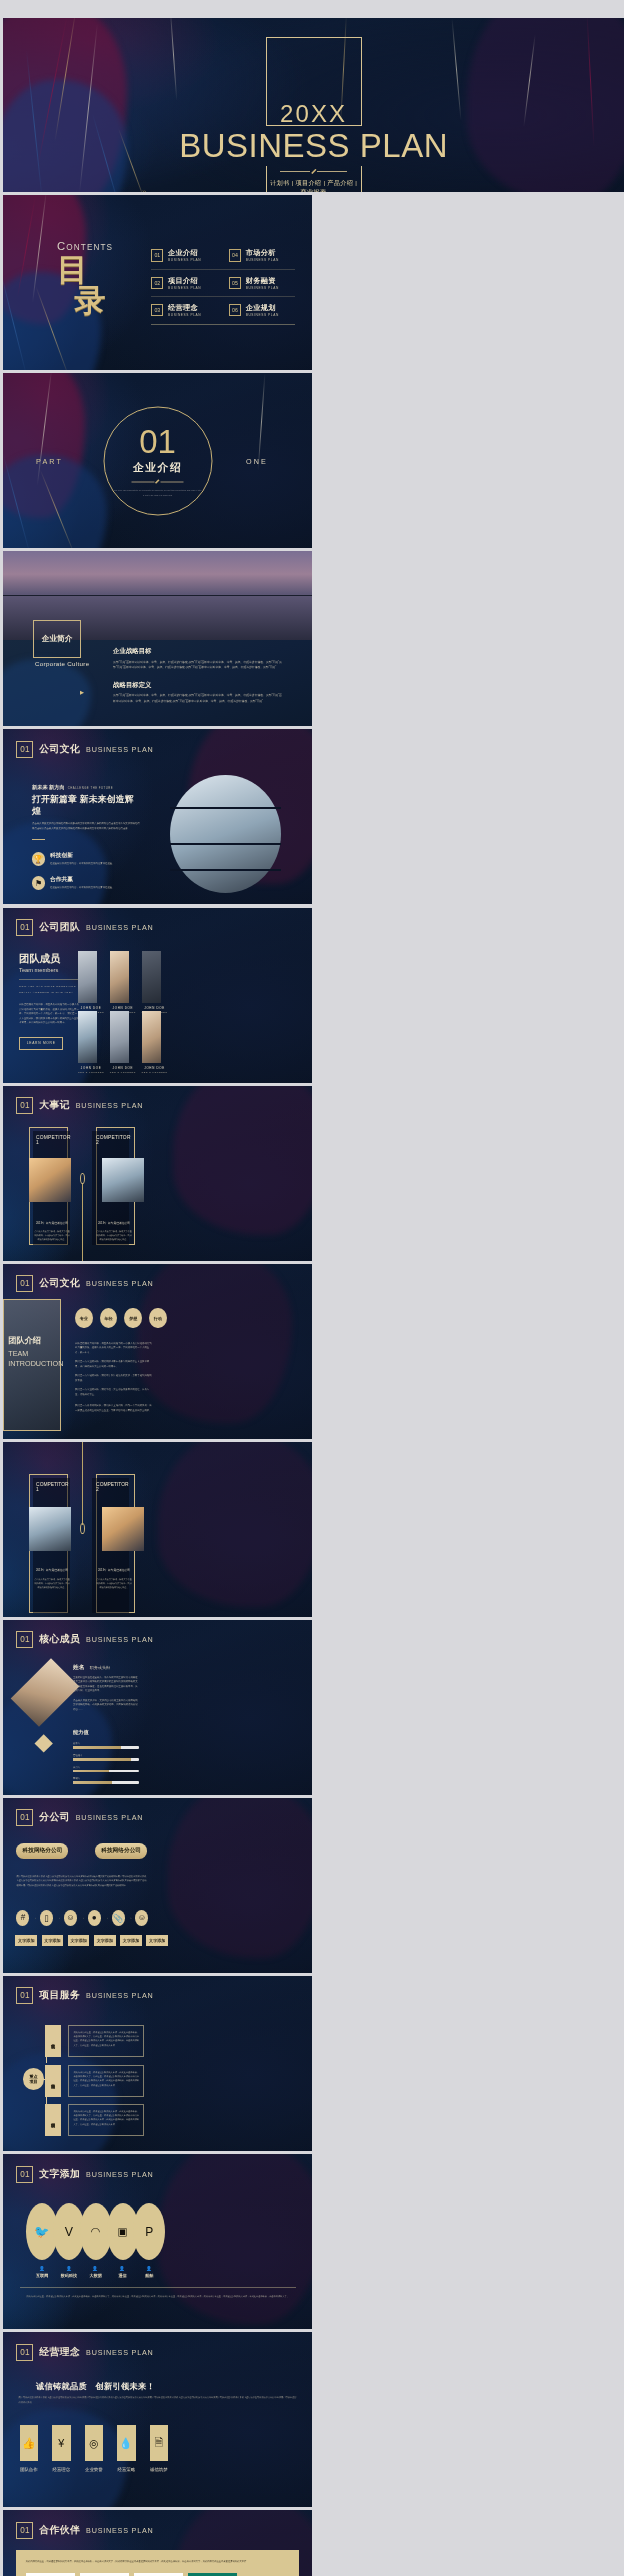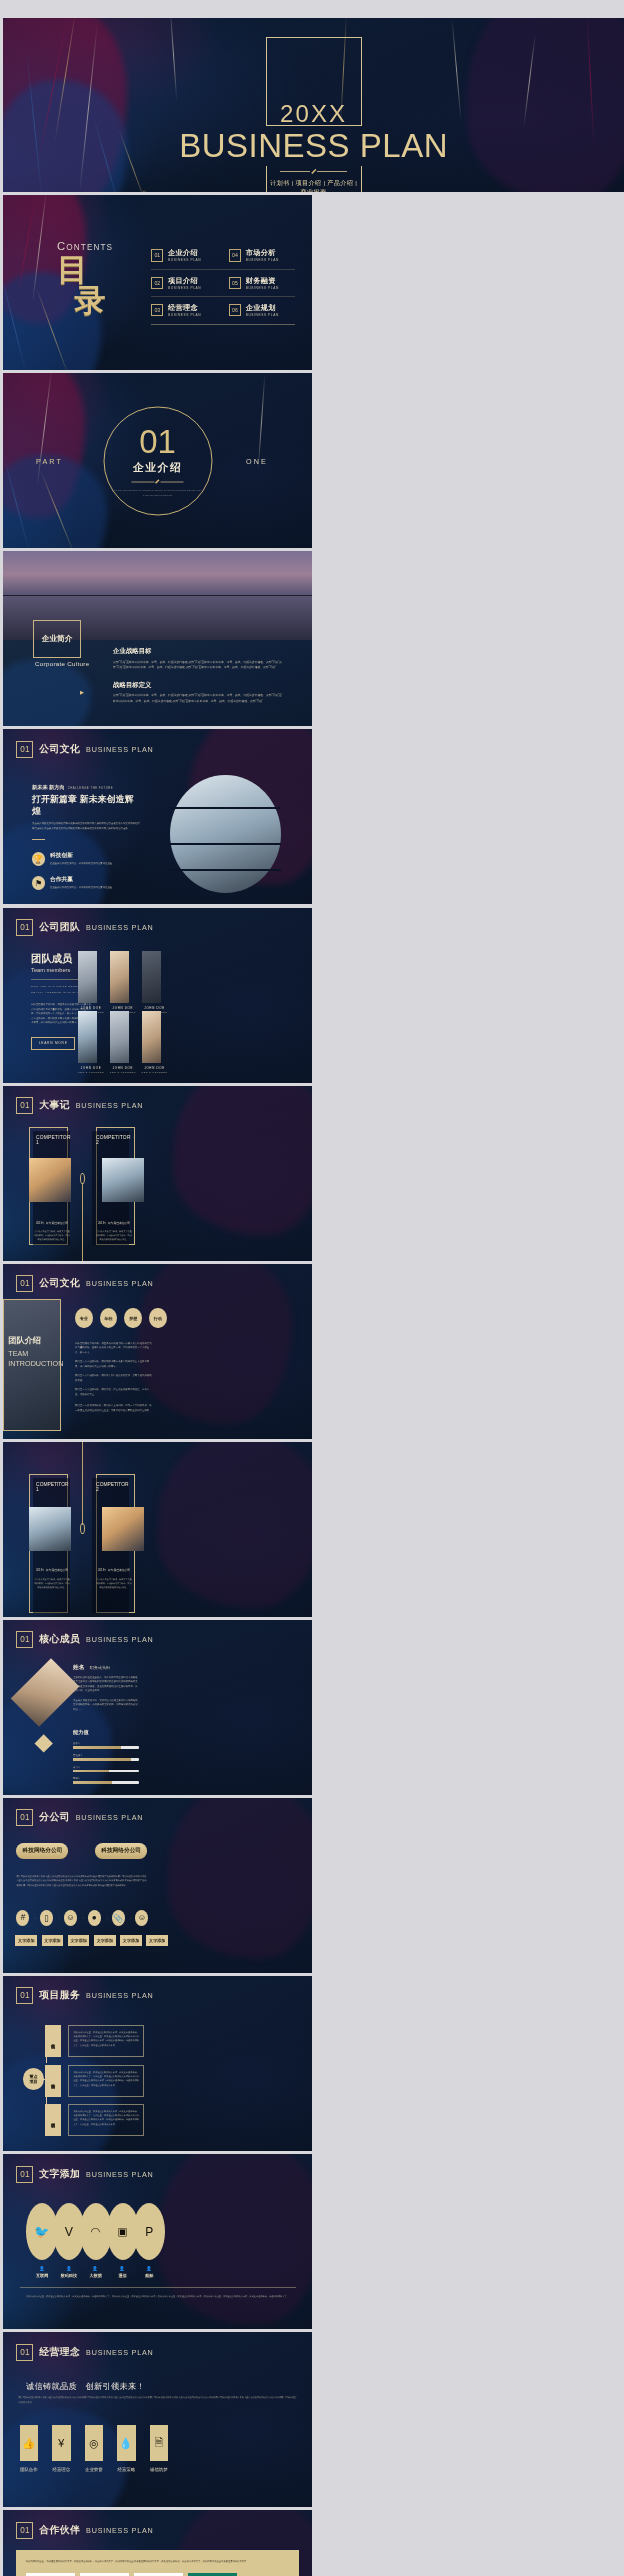--- a/index.html
+++ b/index.html
@@ -309,21 +309,21 @@
   <div class="slide">
     <div class="bg">
         <div class="blob" style="left:-20.6px;top:62px;width:113px;height:134px;background:rgba(20,50,104,.5);"></div>
       </div>
     <div class="inner">
       <div class="sec-head">
           <div class="sec-num">01</div>
         <div class="sec-cn">公司团队</div>
         <div class="sec-en">BUSINESS PLAN</div>
         </div>
-      <div style="position:absolute;left:28px;top:44px;width:60px;">
+      <div style="position:absolute;left:16px;top:44px;width:60px;">
         <div style="font-size:10.3px;font-weight:bold;color:#f1e9d4;">团队成员</div>
         <div style="font-size:5.7px;color:#ddd4bd;margin-top:1px;">Team members</div>
         <div class="hr-gold" style="margin:6.2px 0 5.2px;"></div>
         <div style="font-size:2.4px;letter-spacing:0.6px;color:#b7b1a0;line-height:2.2;">NOW YOU CAN WRITE SOMETHING REALLY AWESOME IN THIS AREA</div>
         <div class="tiny" style="margin-top:8.2px;">团队是指拥有共同目标，并且具有不同能力的一小群人有意识地协调行为或力量的系统。这群人就如同人的五官一体，共同协作维持一个人的生存，缺一不可。 我们是一支专业的团队，我们的技术骨干有多年的国内安全专业技术背景，来自国内知名安全公司的一线骨干。</div>
         <div style="margin-top:11.3px;display:inline-block;border:0.5px solid #c9b481;color:#e2d6b4;font-size:3.3px;letter-spacing:0.7px;padding:3.6px 6.7px;">LEARN MORE</div>
       </div>
       <div style="position:absolute;left:75px;top:43px;display:flex;gap:5.7px;">
         <div>
             <div class="ph team" style="position:relative;width:19px;height:52px;"></div>
@@ -616,21 +616,21 @@
   <div class="slide">
     <div class="bg">
         <div class="blob" style="left:-10.3px;top:77px;width:134px;height:118px;background:rgba(20,52,106,.48);"></div>
       </div>
     <div class="inner">
       <div class="sec-head">
           <div class="sec-num">01</div>
         <div class="sec-cn">经营理念</div>
         <div class="sec-en">BUSINESS PLAN</div>
         </div>
-      <div style="position:absolute;left:23px;top:49px;font-size:8.2px;font-weight:normal;color:#f3ecdb;letter-spacing:0.3px;">诚信铸就品质　创新引领未来！</div>
+      <div style="position:absolute;left:33px;top:49px;font-size:8.2px;font-weight:bold;color:#f3ecdb;letter-spacing:0.3px;">诚信铸就品质　创新引领未来！</div>
       <div style="position:absolute;left:15.5px;right:15.5px;top:63px;font-size:2.2px;line-height:2;color:#a9a394;">用户可以在投影仪或者计算机上进行演示也可以将演示文稿打印出来用户可以在投影仪或者计算机上进行演示也可以将演示文稿打印出来用户可以在投影仪或者计算机上进行演示也可以将演示文稿打印出来用户可以在投影仪或者计算机上进行演示也可以将演示文稿打印出来用户可以在投影仪或者计算机</div>
       <div style="position:absolute;left:16.5px;top:93px;display:flex;gap:14px;">
         <div style="text-align:center;">
           <div class="goldbg" style="width:18.5px;height:36px;display:flex;align-items:center;justify-content:center;font-size:10.8px;color:#141209;">👍</div>
           <div style="font-size:4.4px;color:#e4dac0;margin-top:5.7px;">团队合作</div>
           </div>
         <div style="text-align:center;">
           <div class="goldbg" style="width:18.5px;height:36px;display:flex;align-items:center;justify-content:center;font-size:10.8px;color:#141209;">¥</div>
           <div style="font-size:4.4px;color:#e4dac0;margin-top:5.7px;">经营理念</div>
           </div>

